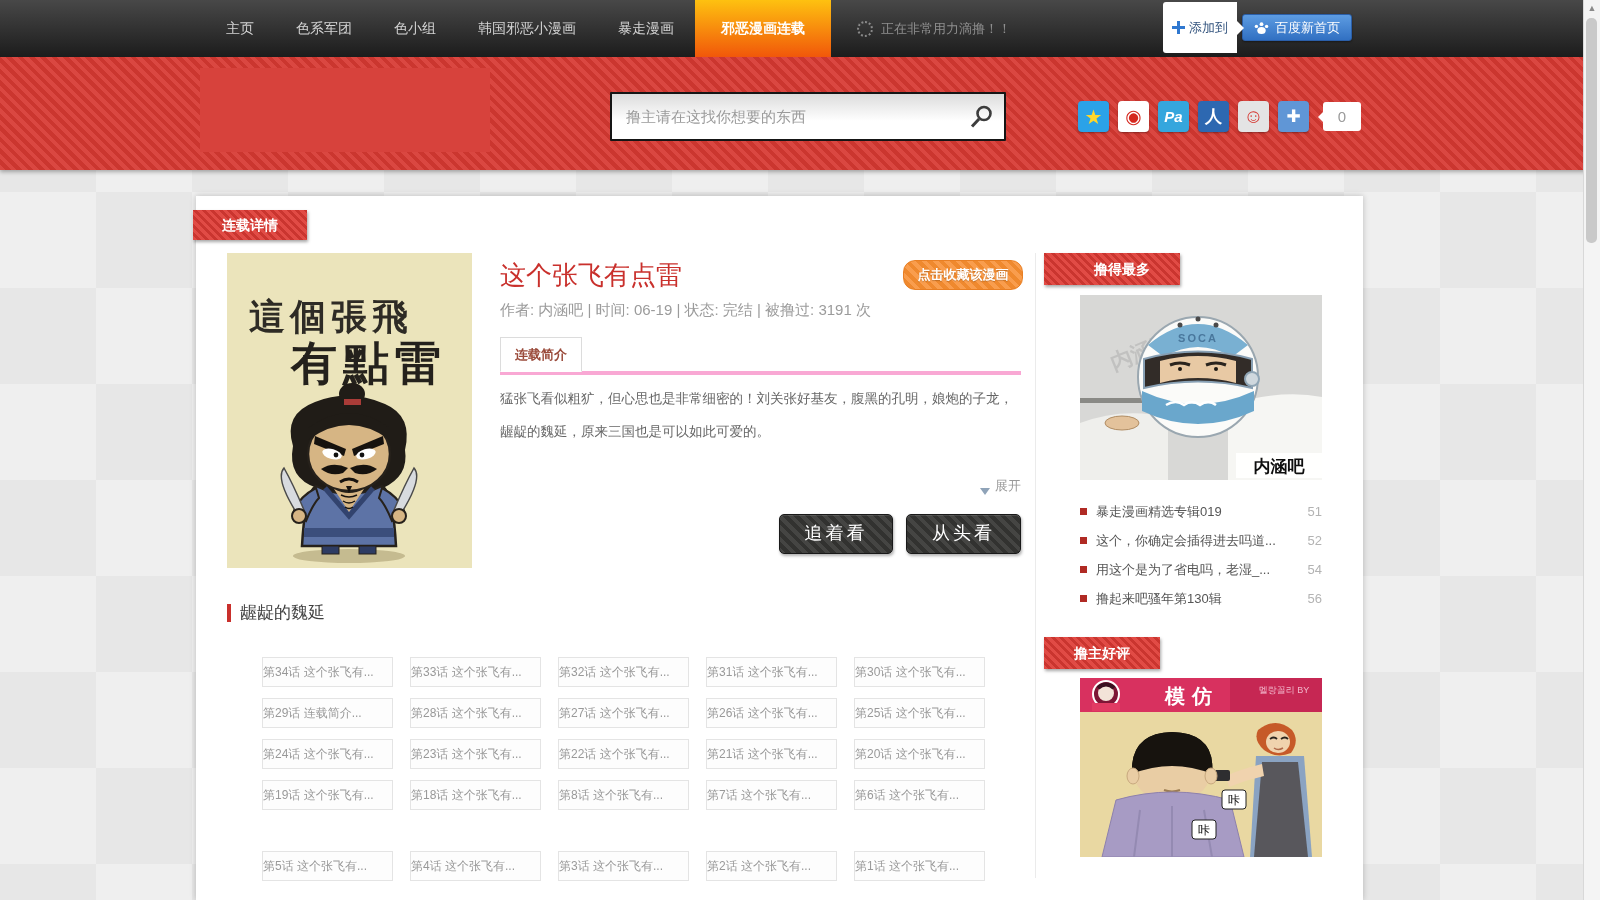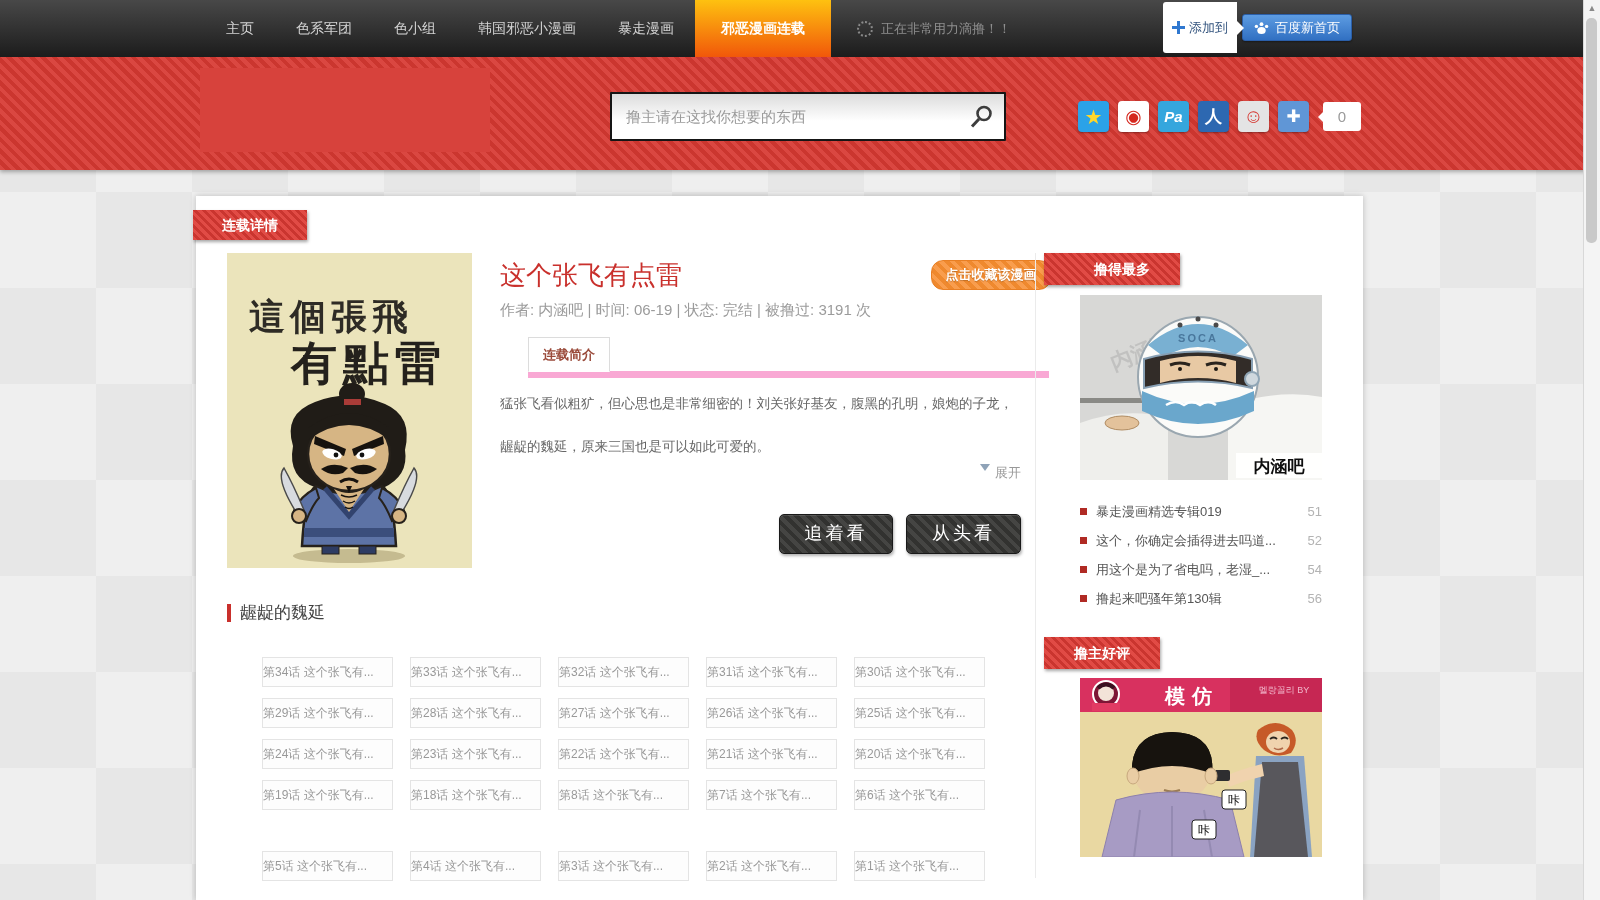--- a/index.html
+++ b/index.html
@@ -75,29 +75,29 @@
   .badge-most{left:848px;top:57px;width:116px;height:32px;line-height:32px;padding-left:20px;}
   .badge-praise{left:848px;top:441px;width:116px;height:32px;line-height:32px;}
 
   .cover{position:absolute;left:31px;top:57px;width:245px;height:315px;cursor:pointer;}
   .cover svg{display:block;}
 
   .comic-title{position:absolute;left:304px;top:62px;font-size:26px;color:#c9302c;cursor:default;}
   .fav-btn{position:absolute;left:707px;top:64px;width:118px;height:28px;line-height:28px;
     background:repeating-linear-gradient(45deg,#f99d4d 0 4px,#ef892e 4px 8px);
     border:1px solid #e87f24;border-radius:12px;color:#fff;font-size:13px;font-weight:bold;
-    text-align:center;cursor:pointer;text-shadow:0 1px 1px rgba(0,0,0,.2);margin-left:28px;}
+    text-align:center;cursor:pointer;text-shadow:0 1px 1px rgba(0,0,0,.2);}
   .meta{position:absolute;left:304px;top:105px;font-size:15px;color:#9b9b9b;}
-  .tabbar{position:absolute;left:304px;top:141px;width:521px;height:34px;border-bottom:7px solid #f9a8d4;margin-left:28px;}
+  .tabbar{position:absolute;left:304px;top:141px;width:521px;height:34px;border-bottom:4px solid #f9a8d4;}
   .tab{position:absolute;left:0;bottom:-1px;width:80px;height:33px;line-height:33px;background:#fff;
     border:1px solid #dcdcdc;border-bottom:1px solid #fff;text-align:center;font-size:13px;
     font-weight:bold;color:#9a4a3a;cursor:pointer;}
-  .desc{position:absolute;left:304px;top:186px;width:521px;font-size:13.5px;color:#666;line-height:43px;}
-  .expand{position:absolute;right:342px;top:268px;font-size:13px;color:#999;cursor:pointer;
-    display:flex;align-items:flex-start;gap:5px;}
+  .desc{position:absolute;left:304px;top:186px;width:521px;font-size:13.5px;color:#666;line-height:33px;}
+  .expand{position:absolute;right:342px;top:281px;font-size:13px;color:#999;cursor:pointer;
+    display:flex;align-items:flex-end;gap:5px;}
   .tri-down{width:0;height:0;border-left:5px solid transparent;border-right:5px solid transparent;
     border-top:7px solid #8fa3b8;display:inline-block;}
   .dark-btn{position:absolute;top:318px;height:38px;line-height:37px;
     background:repeating-linear-gradient(45deg,#454543 0 4px,#323230 4px 8px);
     border:1px solid #191919;border-radius:5px;color:#fff;font-size:18px;letter-spacing:3px;
     text-align:center;cursor:pointer;
     box-shadow:inset 0 1px 0 rgba(255,255,255,.12),1px 2px 3px rgba(0,0,0,.3);}
   .btn-follow{left:583px;width:112px;}
   .btn-restart{left:710px;width:113px;}
 
@@ -251,21 +251,21 @@
       <span class="redline"></span>
       <span class="chap-title">龌龊的魏延</span>
     </div>
     <div class="chapters-grid">
 
     <a class="chapter-btn">第34话 这个张飞有...</a>
         <a class="chapter-btn">第33话 这个张飞有...</a>
         <a class="chapter-btn">第32话 这个张飞有...</a>
         <a class="chapter-btn">第31话 这个张飞有...</a>
         <a class="chapter-btn">第30话 这个张飞有...</a>
-        <a class="chapter-btn">第29话 这个张飞有...</a>
+        <a class="chapter-btn">第29话 连载简介...</a>
         <a class="chapter-btn">第28话 这个张飞有...</a>
         <a class="chapter-btn">第27话 这个张飞有...</a>
         <a class="chapter-btn">第26话 这个张飞有...</a>
         <a class="chapter-btn">第25话 这个张飞有...</a>
         <a class="chapter-btn">第24话 这个张飞有...</a>
         <a class="chapter-btn">第23话 这个张飞有...</a>
         <a class="chapter-btn">第22话 这个张飞有...</a>
         <a class="chapter-btn">第21话 这个张飞有...</a>
         <a class="chapter-btn">第20话 这个张飞有...</a>
         <a class="chapter-btn">第19话 这个张飞有...</a>

